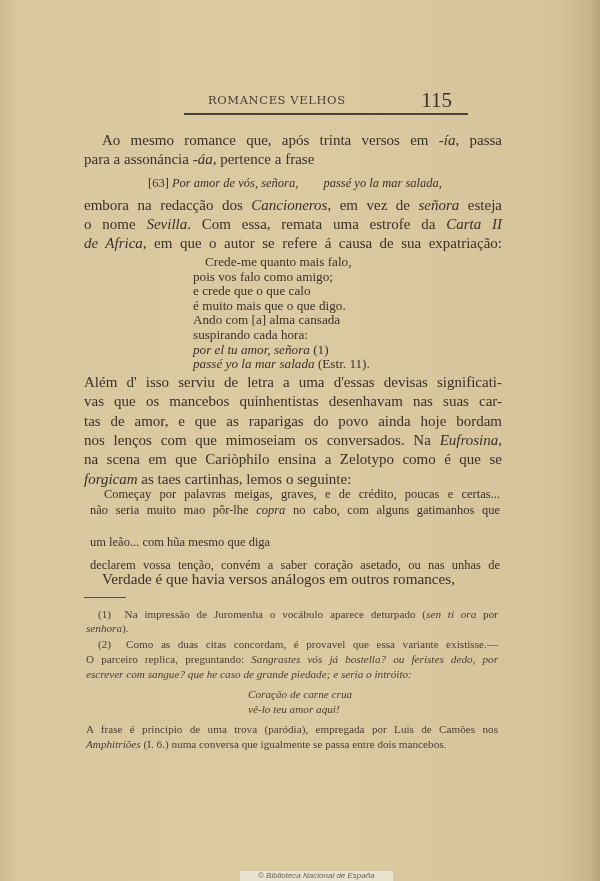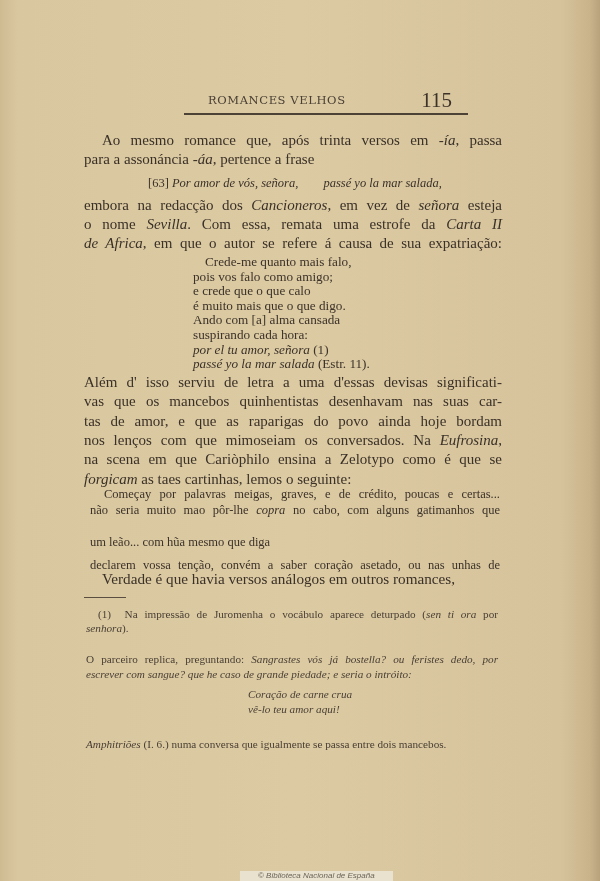--- a/index.html
+++ b/index.html
@@ -115,30 +115,36 @@
 
   <div class="fn-rule"></div>
 
   <div class="line fn" style="left:98px;width:400px;top:608px;">
     <span>(1)</span>&nbsp;&nbsp;<span>Na impressão de Juromenha o vocábulo aparece deturpado (</span><i>sen ti ora</i><span> por</span>
   </div>
   <div class="line fn last" style="top:622px;">
     <i>senhora</i><span>).</span>
   </div>
 
+  <div class="line fn" style="left:98px;width:400px;top:638px;">
+    <span>(2)</span>&nbsp;&nbsp;<span>Como as duas citas concordam, é provavel que essa variante existisse.—</span>
+  </div>
   <div class="line fn" style="top:653px;">
     <span>O parceiro replica, preguntando: </span><i>Sangrastes vós já bostella? ou feristes dedo, por</i>
   </div>
   <div class="line fn last" style="top:668px;">
     <i>escrever com sangue? que he caso de grande piedade; e seria o intróito:</i>
   </div>
   <div class="line fnverse" style="top:688px;">
     <i>Coração de carne crua</i>
   </div>
   <div class="line fnverse" style="top:703px;">
     <i>vê-lo teu amor aqui!</i>
   </div>
+  <div class="line fn" style="top:723px;">
+    <span>A frase é principio de uma trova (paródia), empregada por Luis de Camões nos</span>
+  </div>
   <div class="line fn last" style="top:738px;">
     <i>Amphitriões</i><span> (I. 6.) numa conversa que igualmente se passa entre dois mancebos.</span>
   </div>
 
   <div class="watermark">© Biblioteca Nacional de España</div>
 </div>
 
 </body></html>

